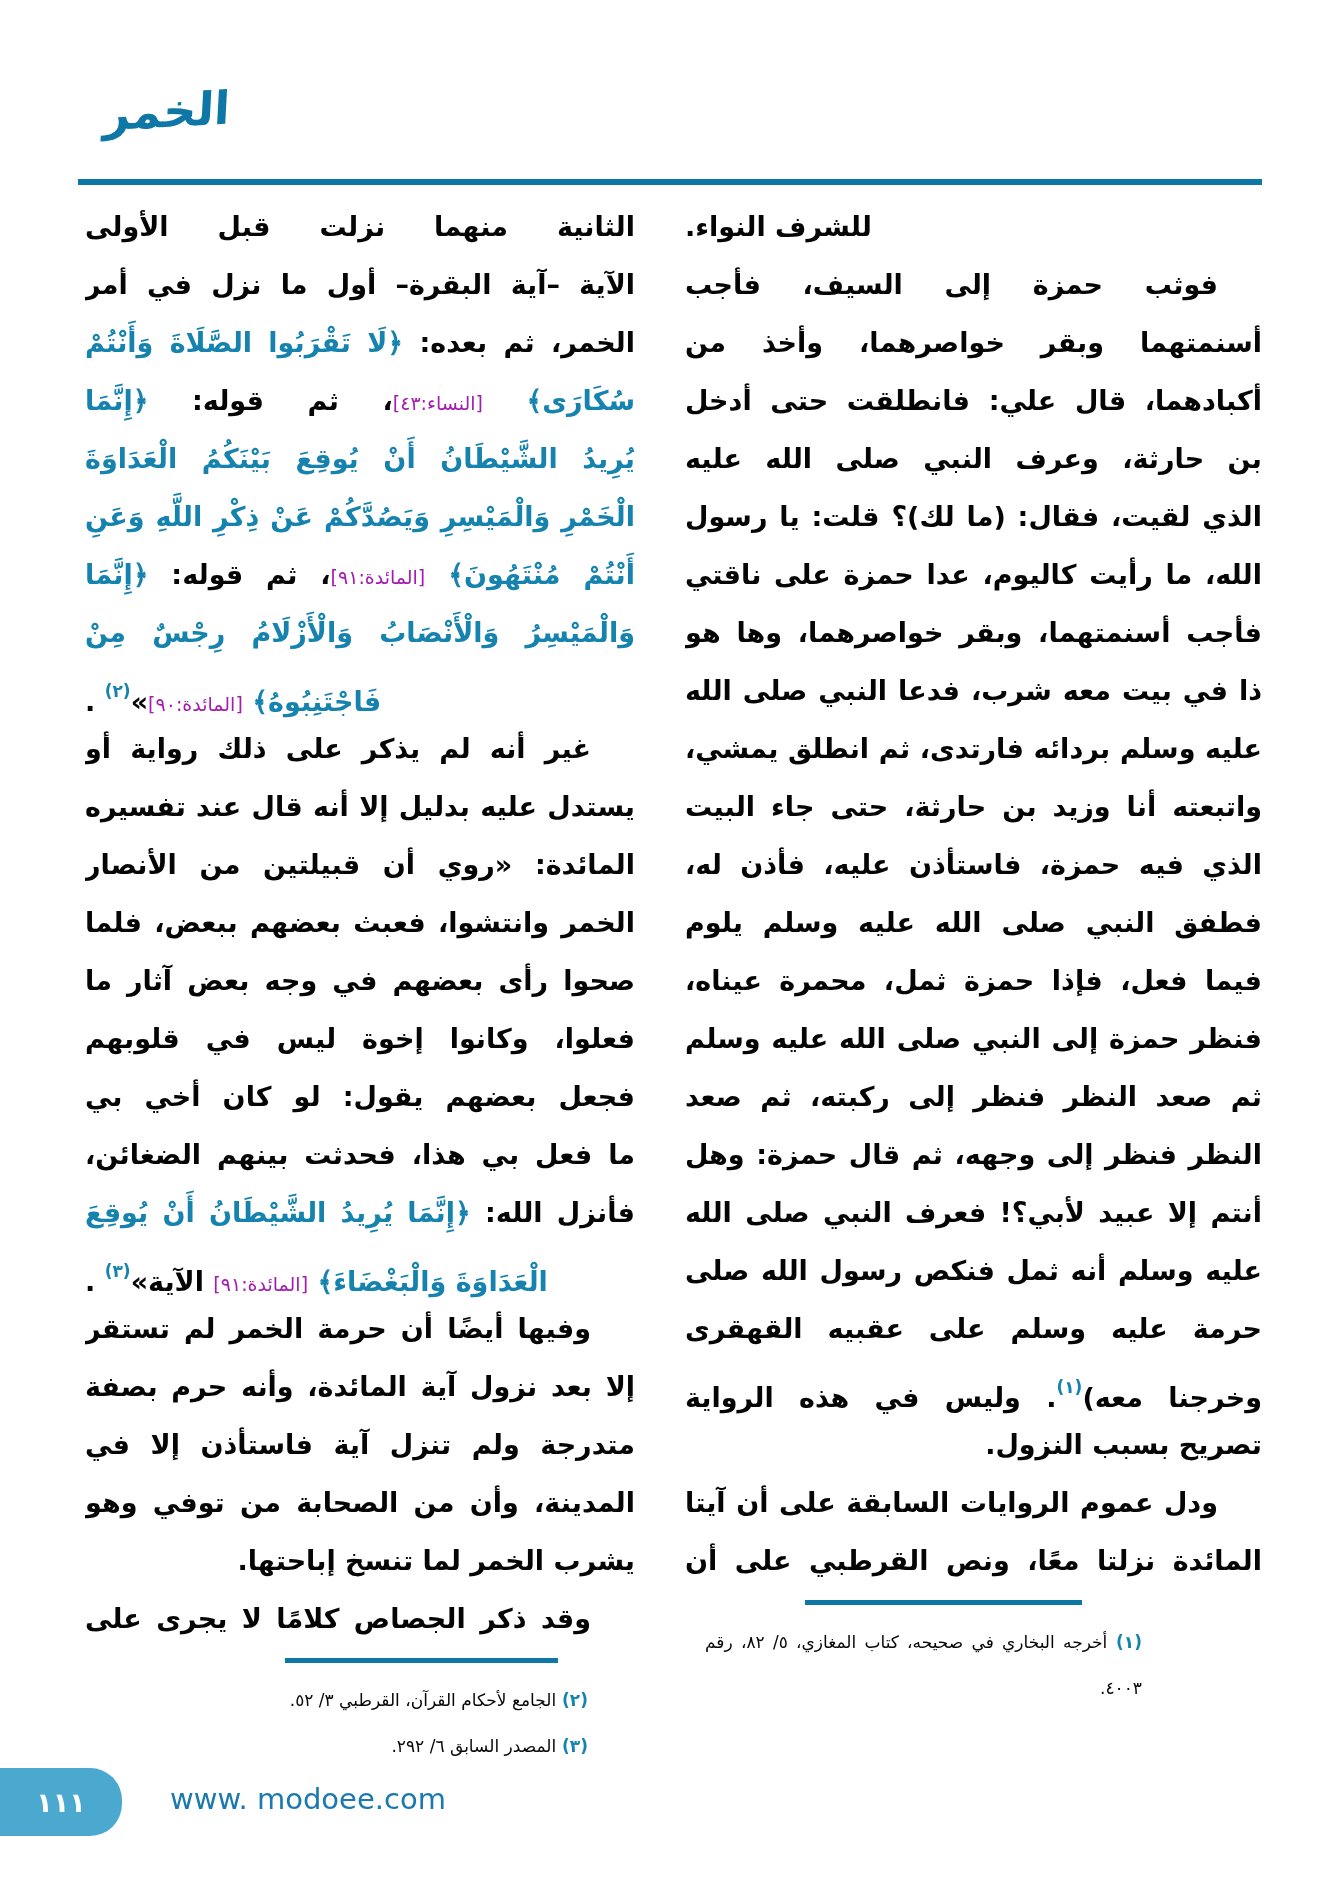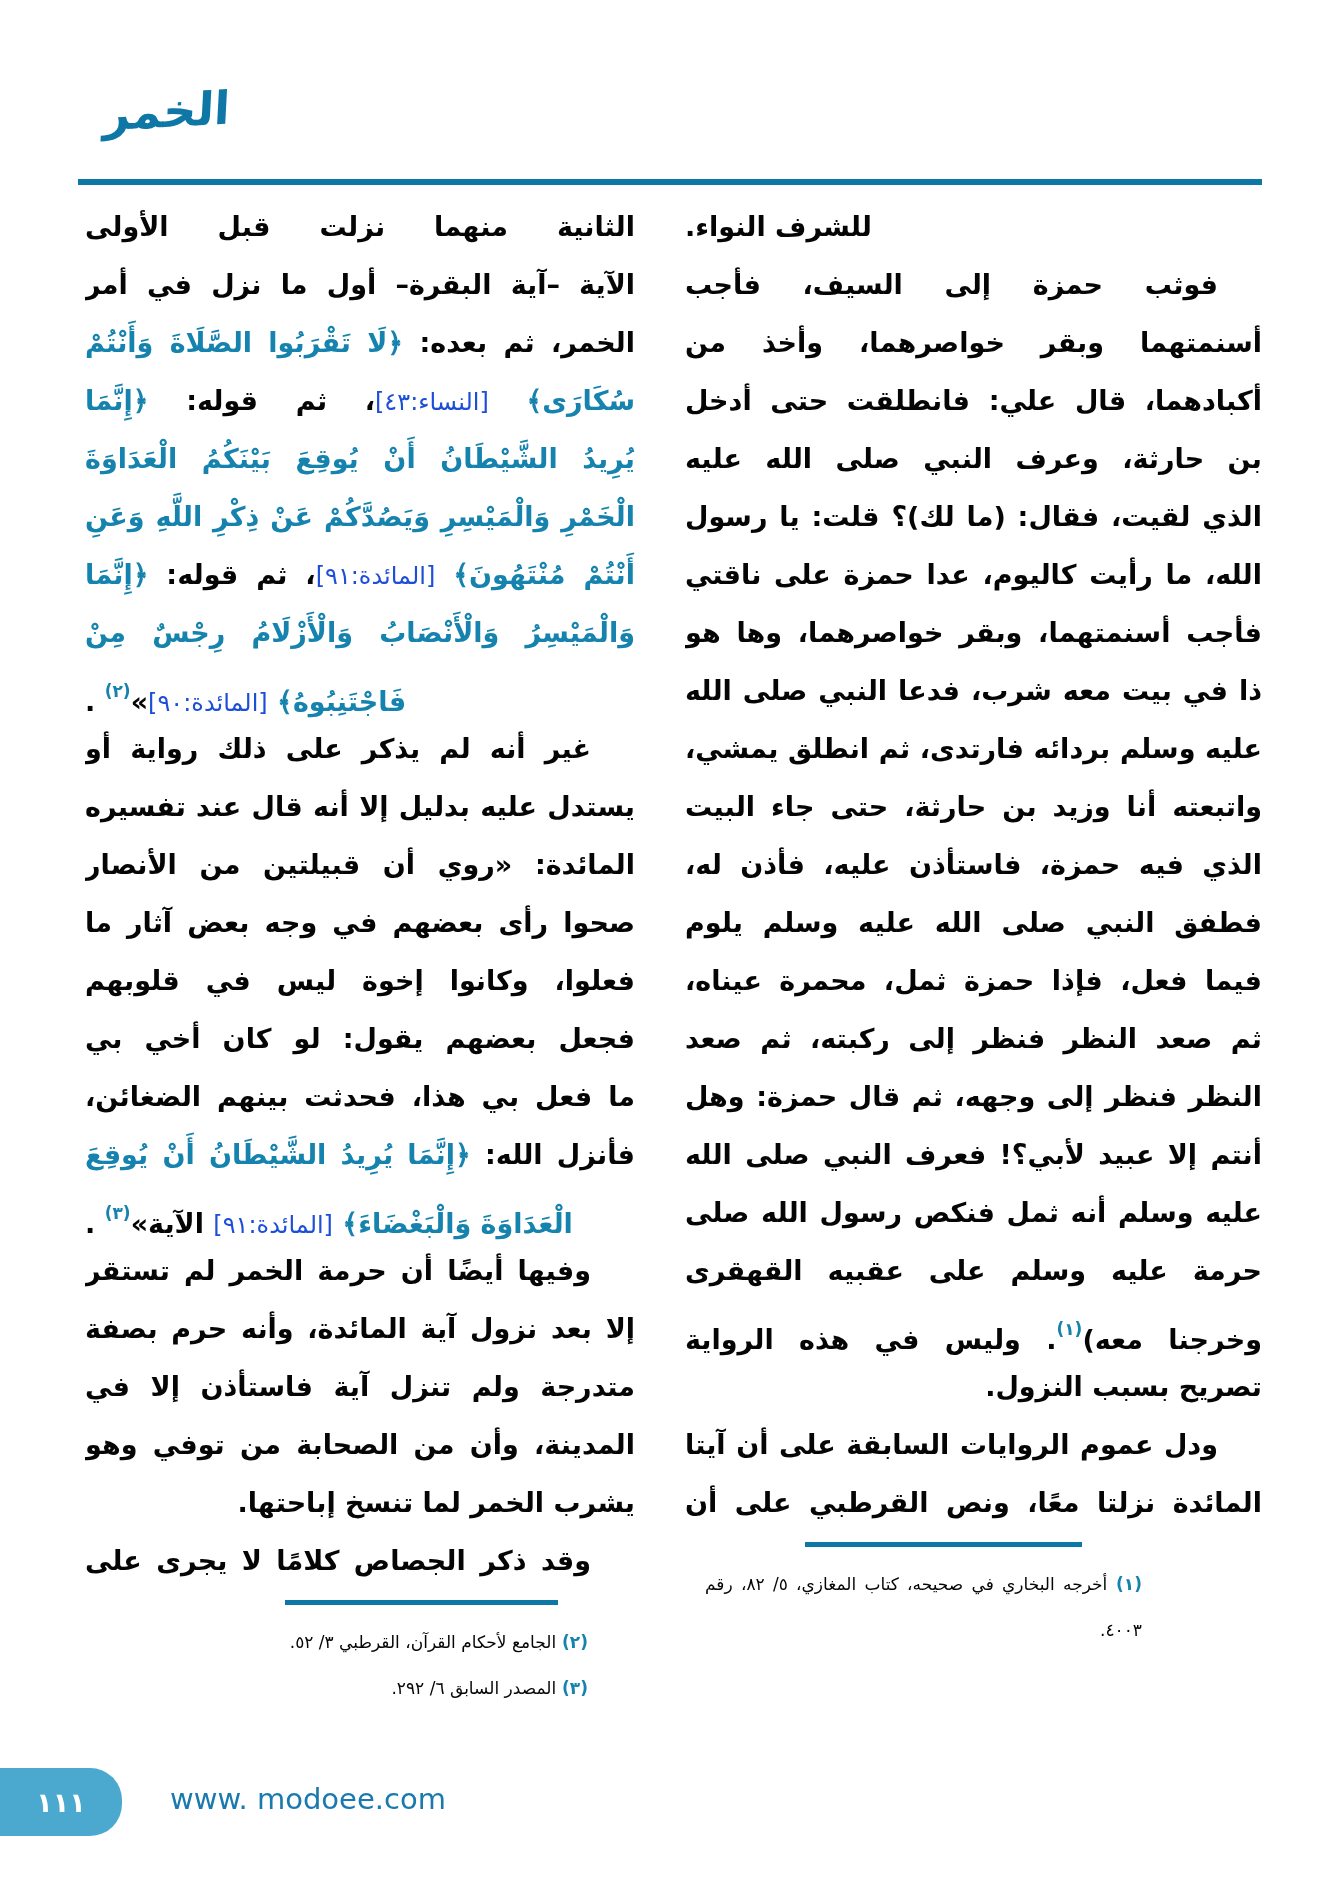--- a/index.html
+++ b/index.html
@@ -35,21 +35,21 @@
     height:58px;line-height:58px;
     font-size:27px;font-weight:bold;color:#050505;
     white-space:nowrap;
     overflow:visible;
   }
   .ln.aj{text-align:justify;text-align-last:justify;white-space:normal;height:58px;overflow:hidden;}
   .ln.ar{text-align:right;}
   .ln.ac{text-align:left;}
   .ln.ind{padding-right:44px;}
   .q{color:var(--quran,#1583ae);font-weight:bold;}
-  .r{color:#1d4ed8;font-weight:normal;font-size:24px;}
+  .r{color:#a21caf;font-weight:normal;font-size:19px;}
   .m{color:var(--quran,#1583ae);font-size:17px;vertical-align:14px;font-weight:bold;letter-spacing:1px;}
   .fm{color:var(--quran,#1583ae);font-weight:bold;}
   .fn-divider{height:5px;background:var(--accent,#0f77a5);}
   .col-right .fn-divider{width:277px;margin:10px 180px 14px auto;}
   .col-left .fn-divider{width:273px;margin:10px 77px 14px auto;}
   .fn{font-size:17px;font-weight:normal;color:#050505;line-height:46px;}
   .fn-right{padding-right:120px;padding-left:20px;}
   .fn-right .fn-item{text-align:justify;}
   .fn-left{padding-right:47px;}
   .fn-left .fn-item{text-align:right;white-space:nowrap;}
@@ -89,20 +89,21 @@
           <div class="ln aj"><span class="n">بن حارثة، وعرف النبي صلى الله عليه وسلم</span></div>
           <div class="ln aj"><span class="n">الذي لقيت، فقال: (ما لك)؟ قلت: يا رسول</span></div>
           <div class="ln aj"><span class="n">الله، ما رأيت كاليوم، عدا حمزة على ناقتي</span></div>
           <div class="ln aj"><span class="n">فأجب أسنمتهما، وبقر خواصرهما، وها هو</span></div>
           <div class="ln aj"><span class="n">ذا في بيت معه شرب، فدعا النبي صلى الله</span></div>
           <div class="ln aj"><span class="n">عليه وسلم بردائه فارتدى، ثم انطلق يمشي،</span></div>
           <div class="ln aj"><span class="n">واتبعته أنا وزيد بن حارثة، حتى جاء البيت</span></div>
           <div class="ln aj"><span class="n">الذي فيه حمزة، فاستأذن عليه، فأذن له،</span></div>
           <div class="ln aj"><span class="n">فطفق النبي صلى الله عليه وسلم يلوم حمزة</span></div>
           <div class="ln aj"><span class="n">فيما فعل، فإذا حمزة ثمل، محمرة عيناه،</span></div>
+          <div class="ln aj"><span class="n">فنظر حمزة إلى النبي صلى الله عليه وسلم</span></div>
           <div class="ln aj"><span class="n">ثم صعد النظر فنظر إلى ركبته، ثم صعد</span></div>
           <div class="ln aj"><span class="n">النظر فنظر إلى وجهه، ثم قال حمزة: وهل</span></div>
           <div class="ln aj"><span class="n">أنتم إلا عبيد لأبي؟! فعرف النبي صلى الله</span></div>
           <div class="ln aj"><span class="n">عليه وسلم أنه ثمل فنكص رسول الله صلى</span></div>
           <div class="ln aj"><span class="n">حرمة عليه وسلم على عقبيه القهقرى فخرج</span></div>
           <div class="ln aj"><span class="n">وخرجنا معه)</span><span class="m">(١)</span><span class="n">. وليس في هذه الرواية</span></div>
           <div class="ln ar"><span class="n">تصريح بسبب النزول.</span></div>
           <div class="ln aj ind"><span class="n">ودل عموم الروايات السابقة على أن آيتا</span></div>
           <div class="ln aj"><span class="n">المائدة نزلتا معًا، ونص القرطبي على أن</span></div>
         </div>
@@ -119,20 +120,21 @@
           <div class="ln aj"><span class="n">الخمر، ثم بعده: </span><span class="q">﴿لَا تَقْرَبُوا الصَّلَاةَ وَأَنْتُمْ</span></div>
           <div class="ln aj"><span class="q">سُكَارَى﴾ </span><span class="r">[النساء:٤٣]</span><span class="n">، ثم قوله: </span><span class="q">﴿إِنَّمَا</span></div>
           <div class="ln aj"><span class="q">يُرِيدُ الشَّيْطَانُ أَنْ يُوقِعَ بَيْنَكُمُ الْعَدَاوَةَ وَالْبَغْضَاءَ فِي</span></div>
           <div class="ln aj"><span class="q">الْخَمْرِ وَالْمَيْسِرِ وَيَصُدَّكُمْ عَنْ ذِكْرِ اللَّهِ وَعَنِ الصَّلَاةِ فَهَلْ</span></div>
           <div class="ln aj"><span class="q">أَنْتُمْ مُنْتَهُونَ﴾ </span><span class="r">[المائدة:٩١]</span><span class="n">، ثم قوله: </span><span class="q">﴿إِنَّمَا الْخَمْرُ</span></div>
           <div class="ln aj"><span class="q">وَالْمَيْسِرُ وَالْأَنْصَابُ وَالْأَزْلَامُ رِجْسٌ مِنْ عَمَلِ الشَّيْطَانِ</span></div>
           <div class="ln ac"><span class="q">فَاجْتَنِبُوهُ﴾ </span><span class="r">[المائدة:٩٠]</span><span class="n">»</span><span class="m">(٢)</span><span class="n"> .</span></div>
           <div class="ln aj ind"><span class="n">غير أنه لم يذكر على ذلك رواية أو</span></div>
           <div class="ln aj"><span class="n">يستدل عليه بدليل إلا أنه قال عند تفسيره لآية</span></div>
           <div class="ln aj"><span class="n">المائدة: «روي أن قبيلتين من الأنصار شربوا</span></div>
+          <div class="ln aj"><span class="n">الخمر وانتشوا، فعبث بعضهم ببعض، فلما</span></div>
           <div class="ln aj"><span class="n">صحوا رأى بعضهم في وجه بعض آثار ما</span></div>
           <div class="ln aj"><span class="n">فعلوا، وكانوا إخوة ليس في قلوبهم ضغائن،</span></div>
           <div class="ln aj"><span class="n">فجعل بعضهم يقول: لو كان أخي بي رحيما</span></div>
           <div class="ln aj"><span class="n">ما فعل بي هذا، فحدثت بينهم الضغائن،</span></div>
           <div class="ln aj"><span class="n">فأنزل الله: </span><span class="q">﴿إِنَّمَا يُرِيدُ الشَّيْطَانُ أَنْ يُوقِعَ بَيْنَكُمُ</span></div>
           <div class="ln ac"><span class="q">الْعَدَاوَةَ وَالْبَغْضَاءَ﴾ </span><span class="r">[المائدة:٩١]</span><span class="n"> الآية»</span><span class="m">(٣)</span><span class="n"> .</span></div>
           <div class="ln aj ind"><span class="n">وفيها أيضًا أن حرمة الخمر لم تستقر</span></div>
           <div class="ln aj"><span class="n">إلا بعد نزول آية المائدة، وأنه حرم بصفة</span></div>
           <div class="ln aj"><span class="n">متدرجة ولم تنزل آية فاستأذن إلا في</span></div>
           <div class="ln aj"><span class="n">المدينة، وأن من الصحابة من توفي وهو</span></div>

